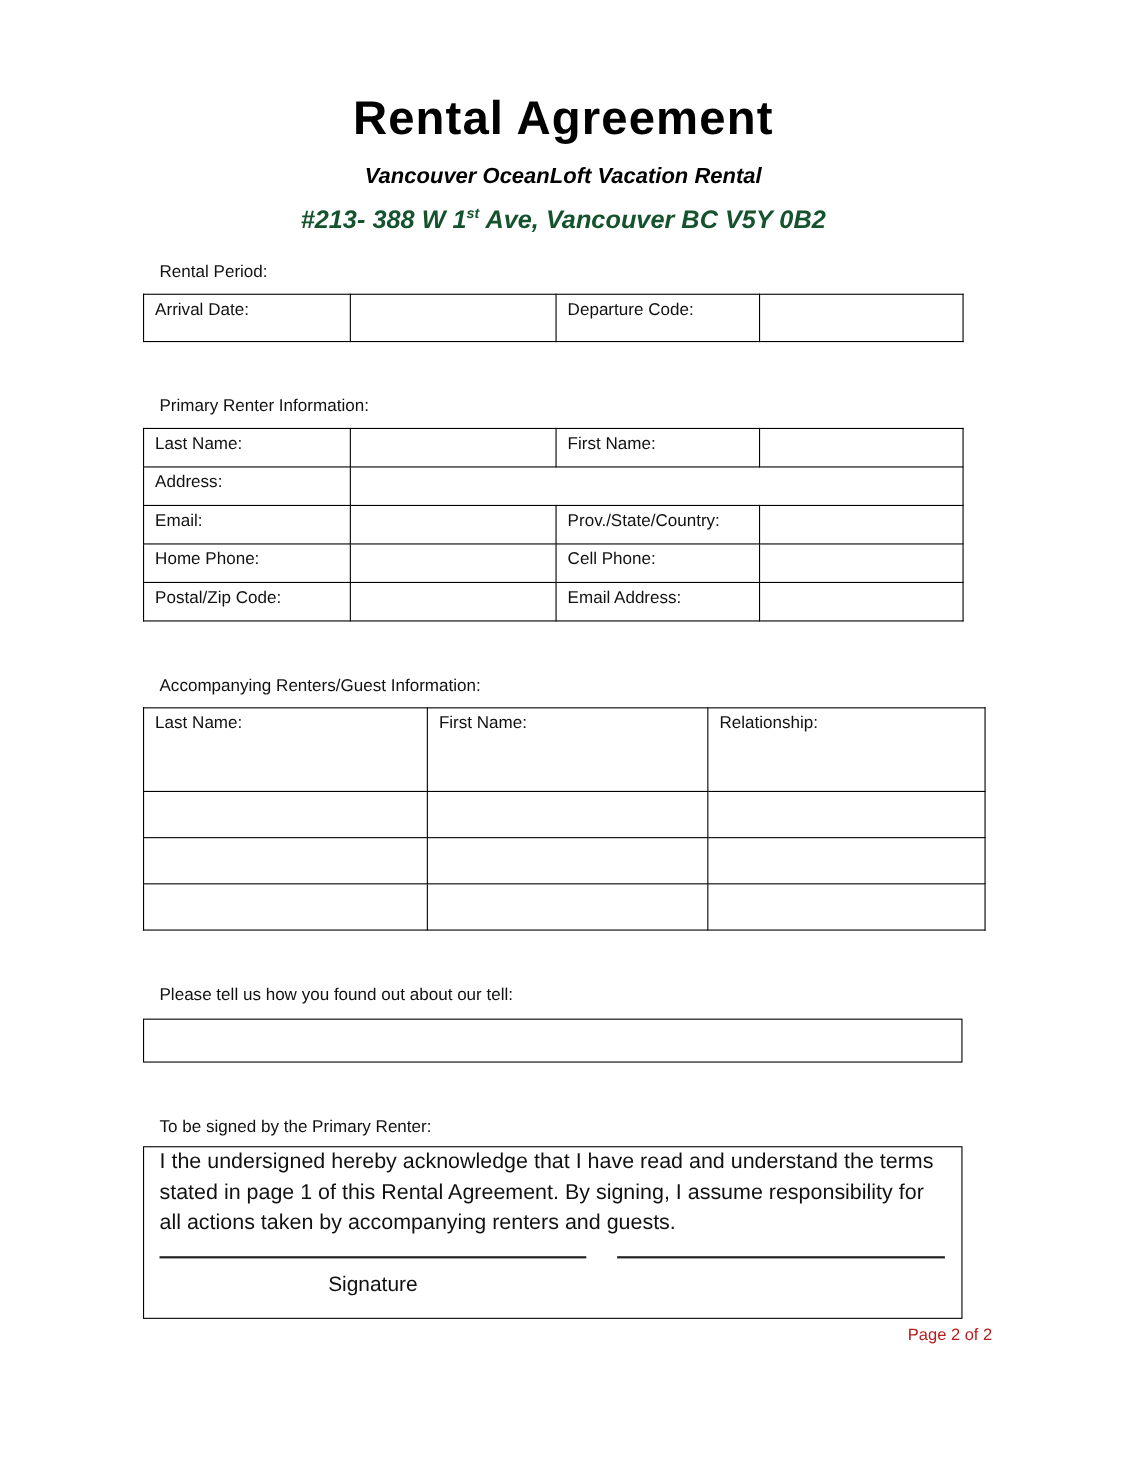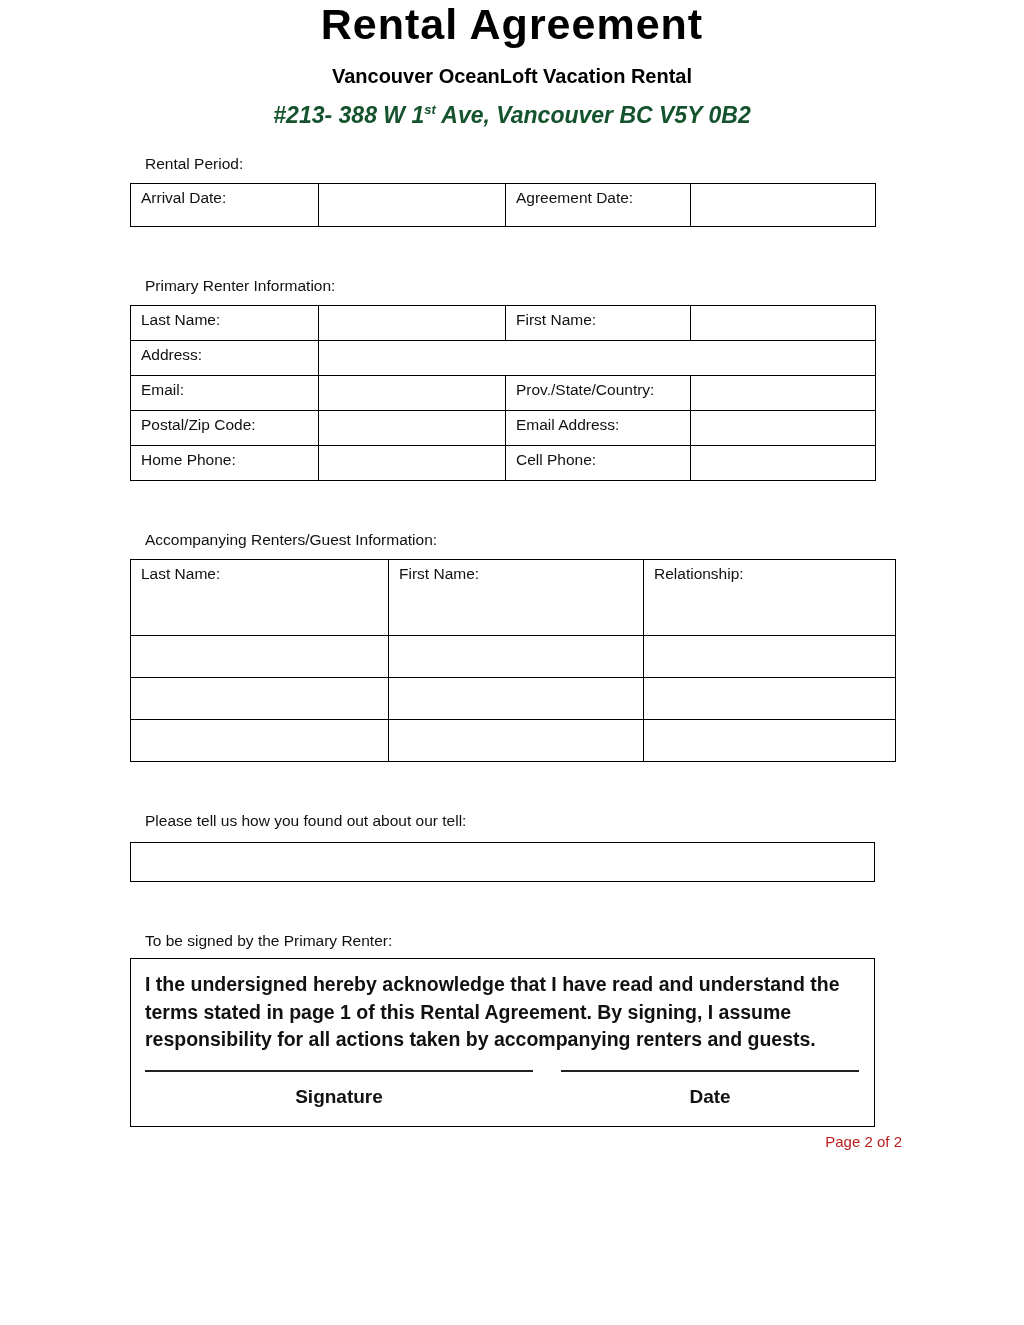--- a/index.html
+++ b/index.html
@@ -5,31 +5,33 @@
   * { margin: 0; padding: 0; box-sizing: border-box; }
   html, body { background: #ffffff; }
   body {
     width: 1024px;
     height: 1325px;
     font-family: "Liberation Sans", sans-serif;
     color: #111;
     overflow: hidden;
   }
   .title {
+    padding-top: 84px;
     text-align: center;
     font-size: 43px;
     font-weight: bold;
     letter-spacing: 1px;
     color: #000;
   }
   .subtitle {
     margin-top: 16px;
     text-align: center;
     font-size: 20px;
     font-weight: bold;
+    font-style: italic;
     color: #000;
   }
   .address {
     margin-top: 14px;
     text-align: center;
     font-size: 23px;
     font-weight: bold;
     font-style: italic;
     color: #14532d;
   }
@@ -61,22 +63,21 @@
   .found-box {
     margin-top: 12px;
     width: 745px;
     height: 40px;
     border: 1px solid #000;
   }
   .sig-box {
     margin-top: 8px;
     width: 745px;
     border: 1px solid #000;
-    padding: 12px 14px 18px 14px;
-    font-weight: bold;
+    padding: 0 14px 18px 14px;
   }
   .ack {
     font-size: 19.5px;
     line-height: 1.42;
     color: #111;
   }
   .sig-row { display: flex; margin-top: 16px; }
   .sig-col-left { width: 388px; }
   .sig-col-right { width: 298px; margin-left: 28px; }
   .sig-line { border-bottom: 2px solid #222; height: 2px; }
@@ -111,21 +112,21 @@
       <colgroup>
           <col style="width:188px">
           <col style="width:187px">
           <col style="width:185px">
           <col style="width:185px">
         </colgroup>
       <tbody>
           <tr>
         <td>Arrival Date:</td>
         <td></td>
-        <td>Agreement Date:</td>
+        <td>Departure Code:</td>
         <td></td>
       </tr>
     </tbody>
       </table>
 
     <div class="section-label gap-lg">Primary Renter Information:</div>
     <table class="tbl pr">
       <colgroup>
           <col style="width:188px">
           <col style="width:187px">
@@ -143,29 +144,29 @@
         <td>Address:</td>
         <td colspan="3"></td>
       </tr>
       <tr>
         <td>Email:</td>
         <td></td>
         <td>Prov./State/Country:</td>
         <td></td>
       </tr>
       <tr>
+        <td>Home Phone:</td>
+        <td></td>
+        <td>Cell Phone:</td>
+        <td></td>
+      </tr>
+      <tr>
         <td>Postal/Zip Code:</td>
         <td></td>
         <td>Email Address:</td>
-        <td></td>
-      </tr>
-      <tr>
-        <td>Home Phone:</td>
-        <td></td>
-        <td>Cell Phone:</td>
         <td></td>
       </tr>
     </tbody>
       </table>
 
     <div class="section-label gap-lg">Accompanying Renters/Guest Information:</div>
     <table class="tbl ac">
       <colgroup>
           <col style="width:258px">
           <col style="width:255px">
@@ -201,21 +202,20 @@
     <div class="section-label gap-lg">To be signed by the Primary Renter:</div>
     <div class="sig-box">
       <div class="ack">I the undersigned hereby acknowledge that I have read and understand the terms stated in page 1 of this Rental Agreement.  By signing, I assume responsibility for all actions taken by accompanying renters and guests.</div>
       <div class="sig-row">
         <div class="sig-col-left">
           <div class="sig-line"></div>
           <div class="sig-name">Signature</div>
         </div>
         <div class="sig-col-right">
           <div class="sig-line"></div>
-          <div class="sig-name">Date</div>
         </div>
       </div>
     </div>
 
   </div>
 
   <div class="footer">Page 2 of 2</div>
 
 </div>
 

